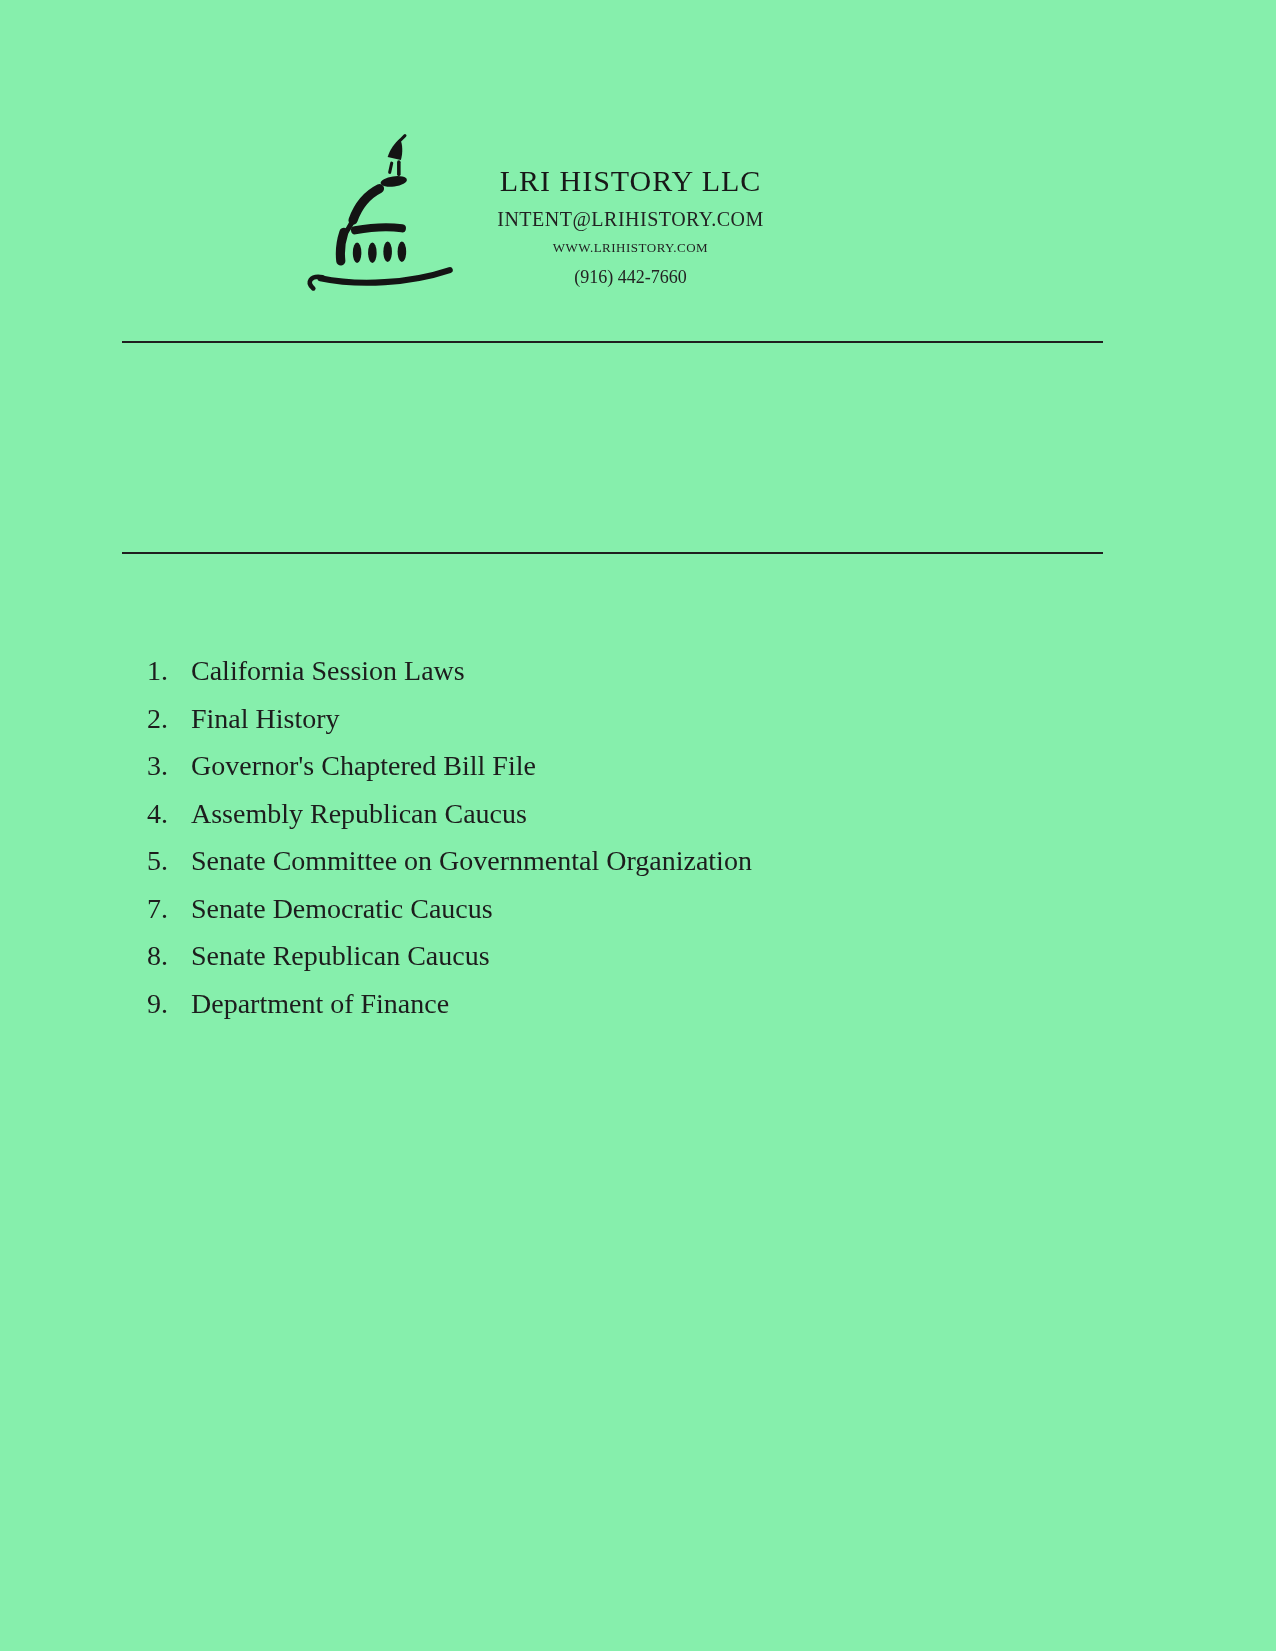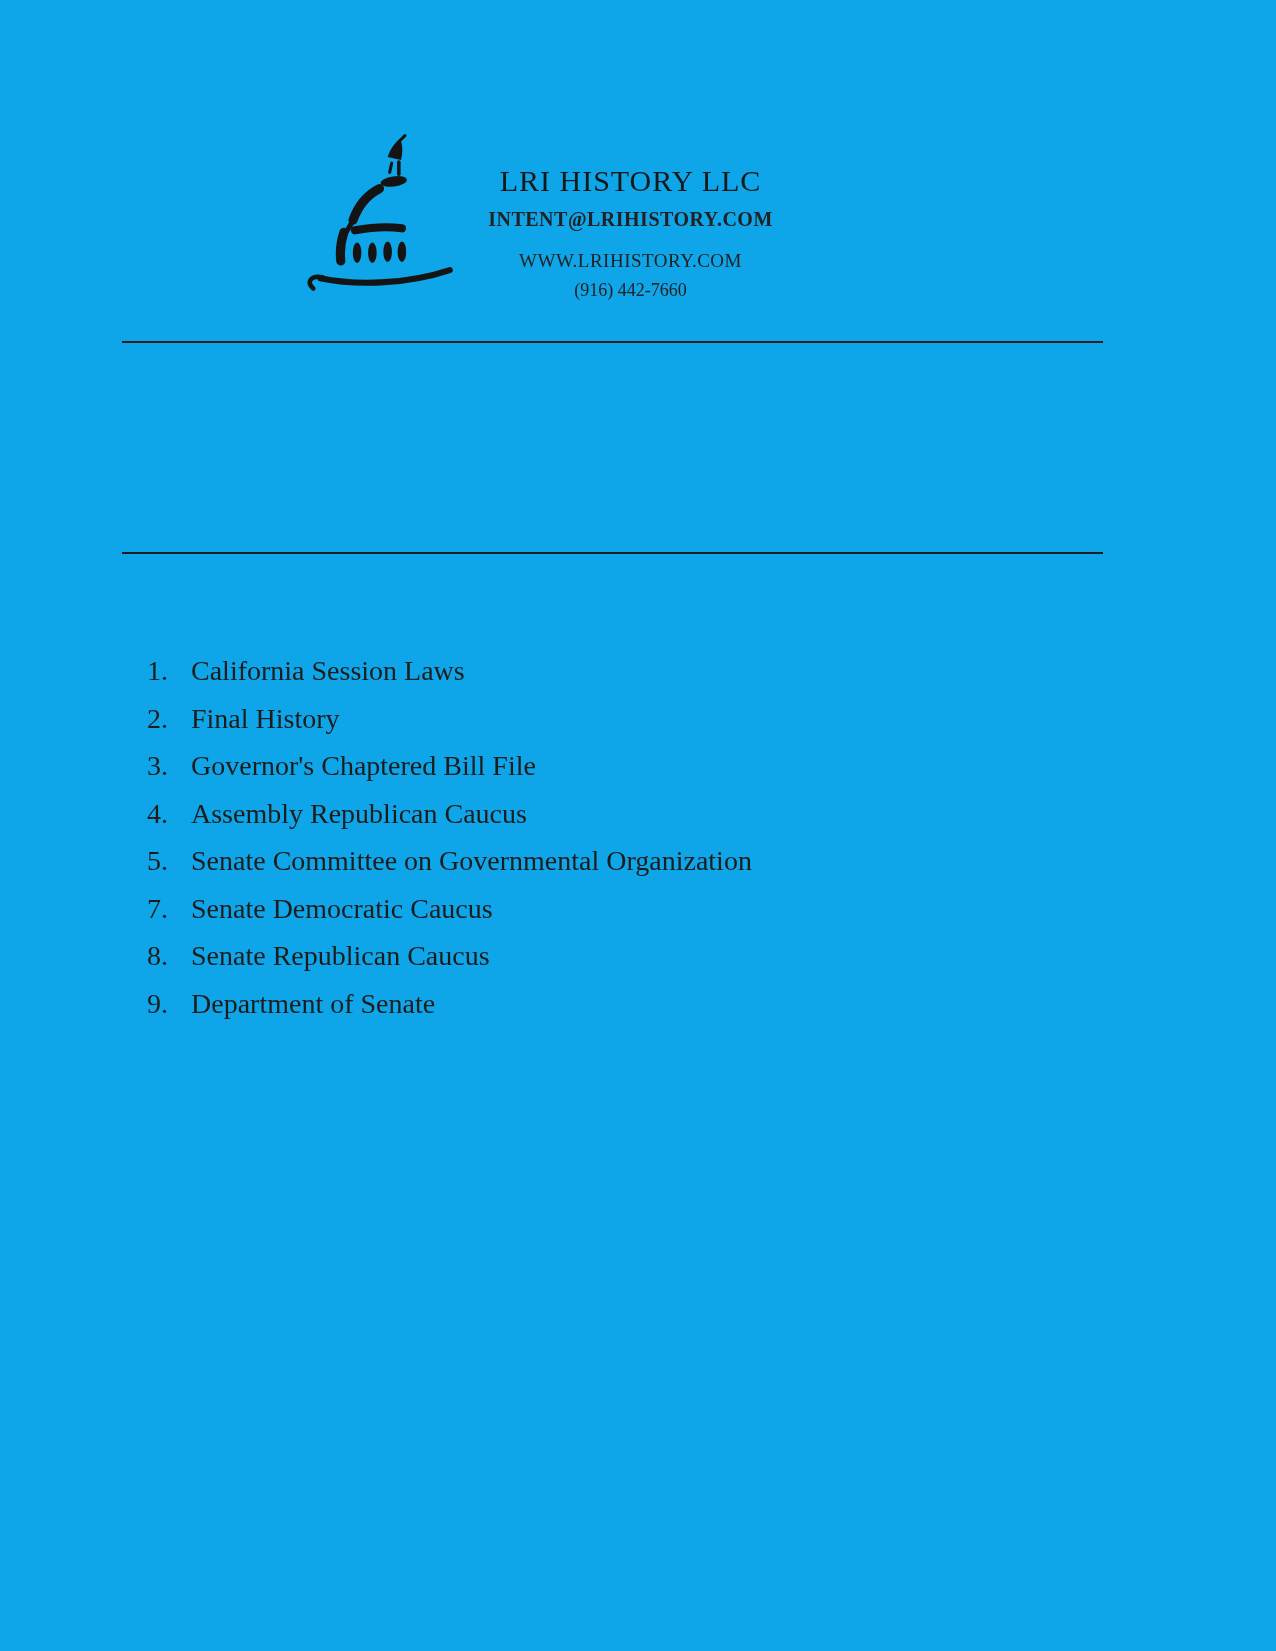--- a/index.html
+++ b/index.html
@@ -1,21 +1,21 @@
 <!DOCTYPE html>
 <html><head>
 <meta charset="utf-8">
 <style>
   html, body { margin: 0; padding: 0; background: #e8e8e8; }
   .page {
     position: relative;
     width: 1276px;
     height: 1651px;
     margin: 0 auto;
-    background: #0ea5e9;
+    background: #86efac;
     font-family: "Liberation Serif", "DejaVu Serif", serif;
     color: #1c1c1c;
     overflow: hidden;
   }
 
   
   .logo {
     position: absolute;
     left: 296px;
     top: 128px;
@@ -36,25 +36,24 @@
     color: #181818;
     white-space: nowrap;
   }
   .company-email {
     margin-top: 7px;
     font-size: 20px;
     line-height: 26px;
     letter-spacing: 0.5px;
     color: #222222;
     white-space: nowrap;
-    font-weight: bold;
   }
   .company-website {
-    margin-top: 16px;
-    font-size: 19px;
+    margin-top: 3px;
+    font-size: 13px;
     line-height: 26px;
     letter-spacing: 0.5px;
     color: #222222;
     white-space: nowrap;
   }
   .company-phone {
     margin-top: 4px;
     font-size: 18px;
     line-height: 24px;
     color: #222222;
@@ -182,17 +181,17 @@
     <li>
       <span class="toc-num">5.</span><span>Senate Committee on Governmental Organization</span>
     </li>
     <li>
       <span class="toc-num">7.</span><span>Senate Democratic Caucus</span>
     </li>
     <li>
       <span class="toc-num">8.</span><span>Senate Republican Caucus</span>
     </li>
     <li>
-      <span class="toc-num">9.</span><span>Department of Senate</span>
+      <span class="toc-num">9.</span><span>Department of Finance</span>
     </li>
   </ol>
 
 </div>
 
 </body></html>

